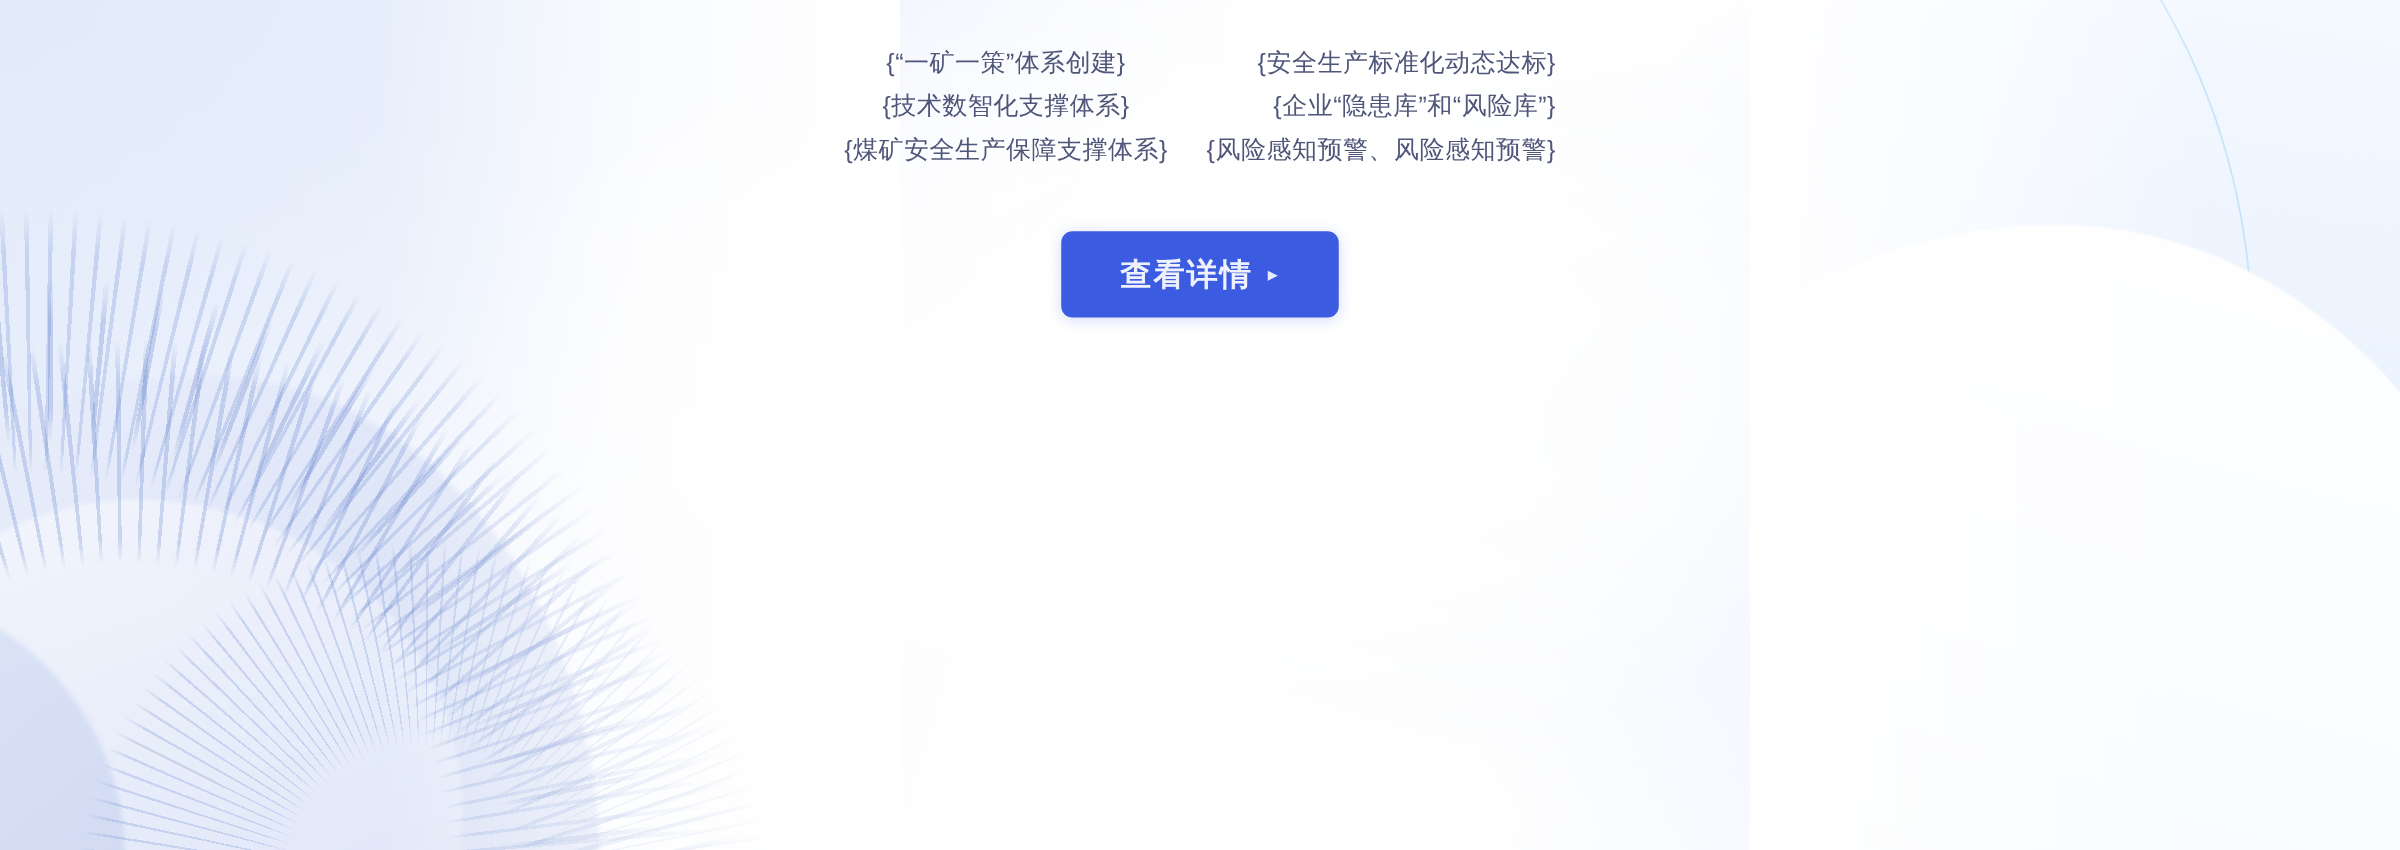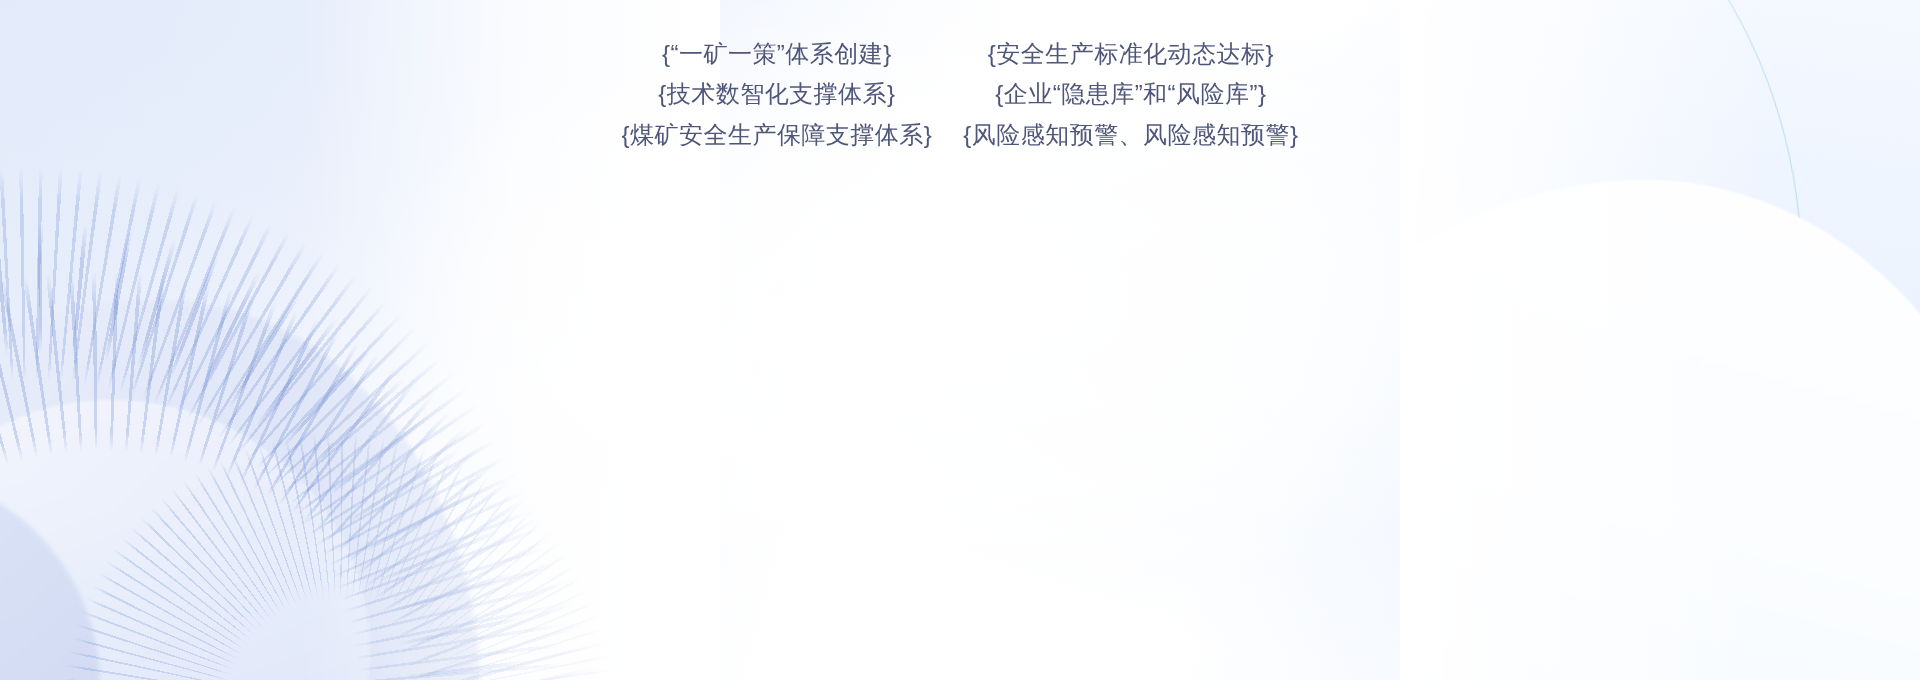--- a/index.html
+++ b/index.html
@@ -195,30 +195,30 @@
     white-space:nowrap;
     text-indent:.10em;
   }
 
   .tag-grid{
     margin-top:34px;
     display:grid;
     grid-template-columns:auto auto;
     column-gap:96px;
     row-gap:9px;
-    font-size:24px;
+    font-size:20px;
     line-height:1.52;
     color:#4f5679;
     letter-spacing:.02em;
     white-space:nowrap;
     gap:31px;
   }
   .tag-col{ display:flex; flex-direction:column; }
   .tag-col.left{ align-items:center; }
-  .tag-col.right{ align-items:center; }
+  .tag-col.right{ align-items:flex-end; }
   .tag-line{ padding:2px 0; }
 
   .cta-wrap{
     margin-top:48px;
   }
   .cta{
     display:inline-flex; align-items:center; justify-content:center;
     gap:12px;
     width:222px; height:69px;
     background:#3b5ce0;
@@ -274,15 +274,21 @@
         <span class="tag-line">{技术数智化支撑体系}</span>
         <span class="tag-line">{煤矿安全生产保障支撑体系}</span>
       </div>
       <div class="tag-col right">
         <span class="tag-line">{安全生产标准化动态达标}</span>
         <span class="tag-line">{企业“隐患库”和“风险库”}</span>
         <span class="tag-line">{风险感知预警、风险感知预警}</span>
       </div>
     </div>
 
+    <div class="cta-wrap">
+      <button class="cta">
+        <span>查看详情</span>
+        <span class="cta-arrow">▸</span>
+      </button>
+    </div>
 
   </div>
 </div>
 
 </body></html>

